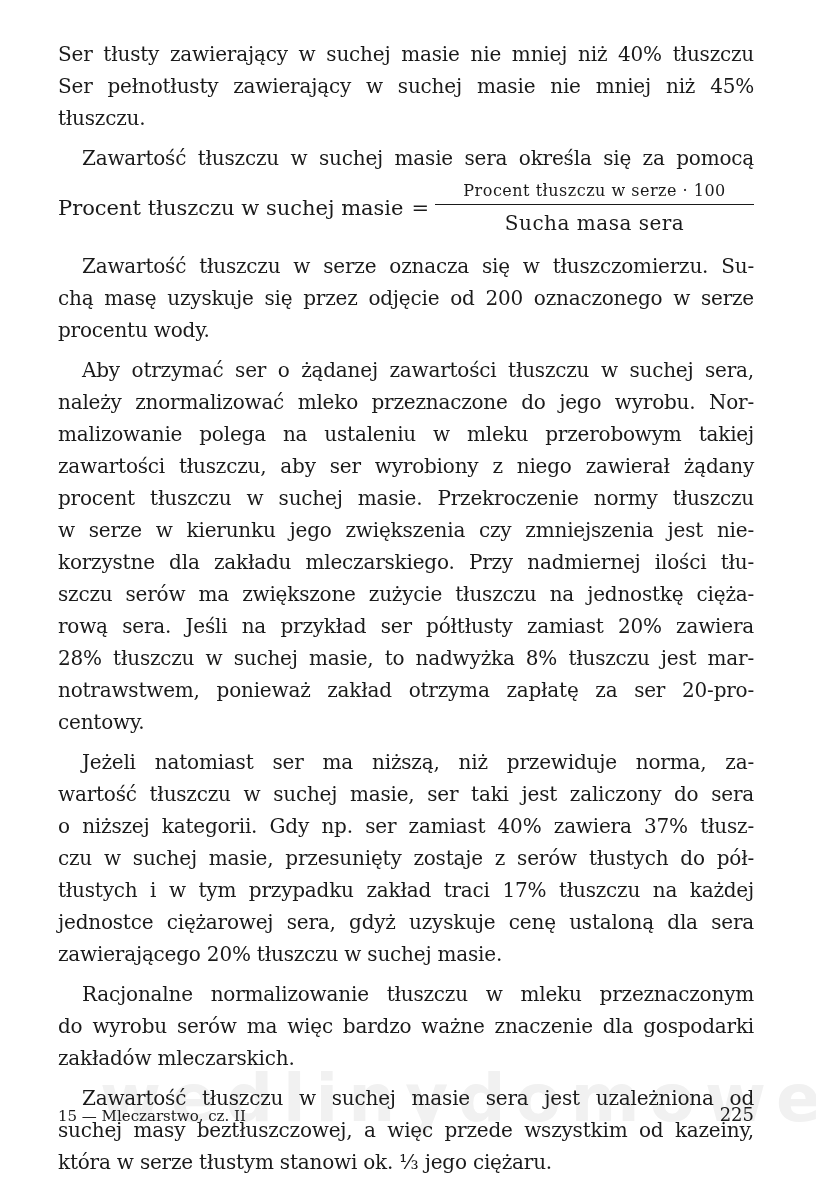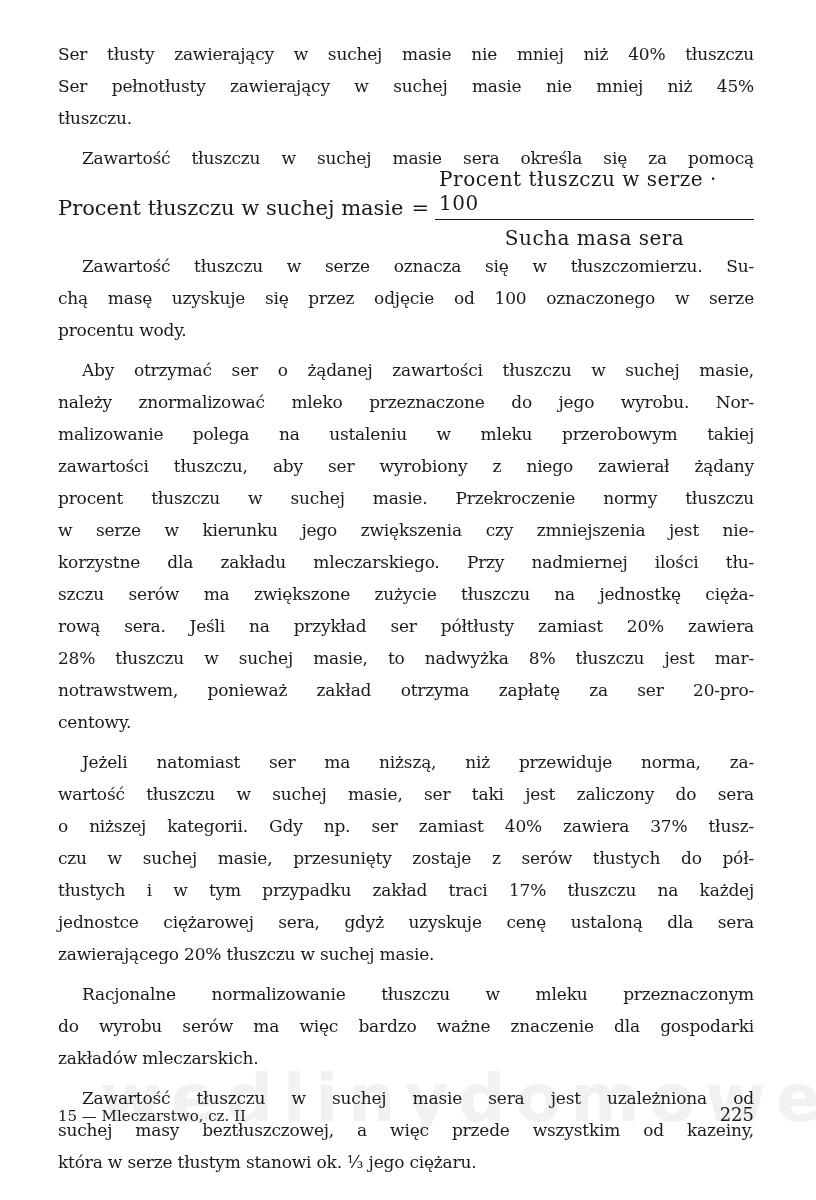--- a/index.html
+++ b/index.html
@@ -2,34 +2,34 @@
 <html><head>
 <meta charset="utf-8">
 <style>
   html, body { margin:0; padding:0; }
   body {
     width:816px; height:1200px; background:#ffffff; position:relative; overflow:hidden;
     font-family: "DejaVu Serif", serif; color:#1a1a1a;
   }
   .page { position:absolute; left:58px; top:38px; width:696px; }
   .line {
-    font-size:17px; line-height:32px; height:32px; white-space:nowrap;
+    font-size:20px; line-height:32px; height:32px; white-space:nowrap;
     text-align:justify; text-align-last:justify; letter-spacing:-0.2px;
   }
   .line.last { text-align-last:left; }
   .indent { padding-left:24px; }
   .para { margin-bottom:8px; }
   .formula {
     display:flex; align-items:center; height:64px; margin:2px 0 10px 0;
     font-size:21px;
   }
   .formula .lhs { white-space:nowrap; }
   .formula .eq { margin:0 6px 0 8px; }
   .frac { display:flex; flex-direction:column; align-items:center; flex:1; }
-  .frac .num { font-size:20px; padding:0 4px 4px 4px; letter-spacing:0.5px; }
+  .frac .num { font-size:16px; padding:0 4px 4px 4px; letter-spacing:0.5px; }
   .frac .bar { width:100%; border-top:1.5px solid #1a1a1a; }
   .frac .den { font-size:20px; padding-top:6px; letter-spacing:0.5px; }
   .footer {
     position:absolute; left:58px; top:1104px; width:696px; display:flex;
     justify-content:space-between; align-items:baseline; font-size:15px;
   }
   .footer .num { font-size:18px; }
   .watermark {
     position:absolute; left:100px; top:1060px; font-family:"DejaVu Sans", sans-serif;
     font-weight:bold; font-size:66px; color:#f1f1f1; letter-spacing:10px; z-index:0;
@@ -58,26 +58,26 @@
     <span class="eq">=</span>
     <div class="frac">
       <span class="num">Procent tłuszczu w serze · 100</span>
       <span class="bar"></span>
       <span class="den">Sucha masa sera</span>
     </div>
   </div>
 
   <div class="para">
     <div class="line indent">Zawartość tłuszczu w serze oznacza się w tłuszczomierzu. Su-</div>
-    <div class="line">chą masę uzyskuje się przez odjęcie od 100 oznaczonego w serze</div>
+    <div class="line">chą masę uzyskuje się przez odjęcie od 200 oznaczonego w serze</div>
     <div class="line last">procentu wody.</div>
   </div>
 
   <div class="para">
-    <div class="line indent">Aby otrzymać ser o żądanej zawartości tłuszczu w suchej masie,</div>
+    <div class="line indent">Aby otrzymać ser o żądanej zawartości tłuszczu w suchej sera,</div>
     <div class="line">należy znormalizować mleko przeznaczone do jego wyrobu. Nor-</div>
     <div class="line">malizowanie polega na ustaleniu w mleku przerobowym takiej</div>
     <div class="line">zawartości tłuszczu, aby ser wyrobiony z niego zawierał żądany</div>
     <div class="line">procent tłuszczu w suchej masie. Przekroczenie normy tłuszczu</div>
     <div class="line">w serze w kierunku jego zwiększenia czy zmniejszenia jest nie-</div>
     <div class="line">korzystne dla zakładu mleczarskiego. Przy nadmiernej ilości tłu-</div>
     <div class="line">szczu serów ma zwiększone zużycie tłuszczu na jednostkę cięża-</div>
     <div class="line">rową sera. Jeśli na przykład ser półtłusty zamiast 20% zawiera</div>
     <div class="line">28% tłuszczu w suchej masie, to nadwyżka 8% tłuszczu jest mar-</div>
     <div class="line">notrawstwem, ponieważ zakład otrzyma zapłatę za ser 20-pro-</div>

